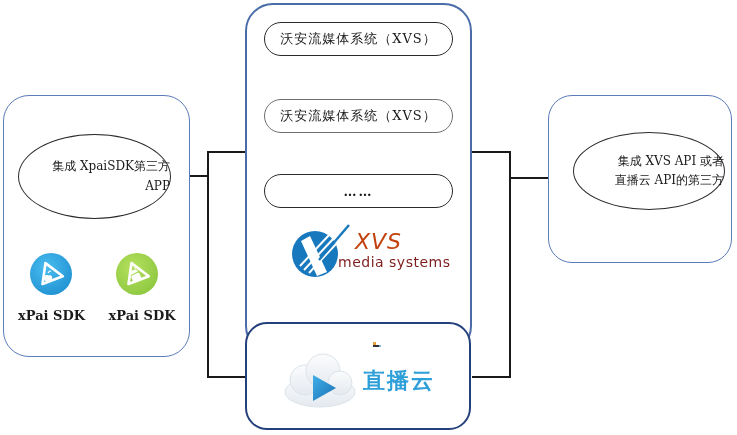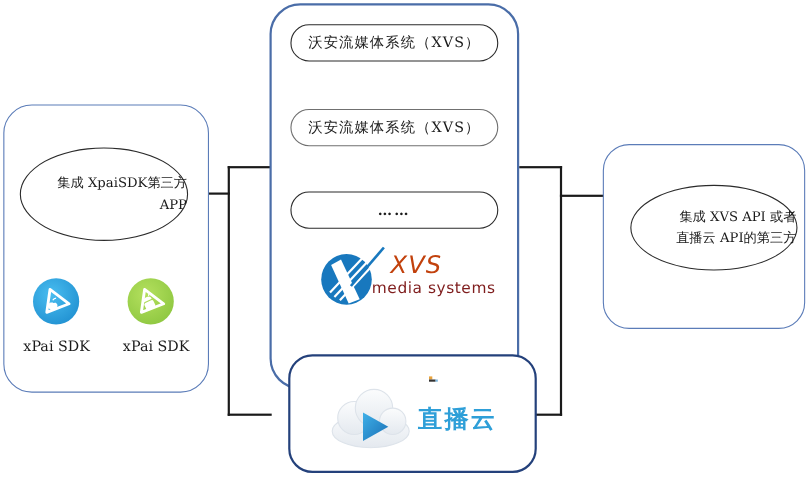--- a/index.html
+++ b/index.html
@@ -28,24 +28,24 @@
   .left-box {
     left: 3px; top: 95px; width: 187px; height: 262px;
     border: 1px solid #5b7cb8; border-radius: 26px;
   }
   .center-box {
     left: 245px; top: 3px; width: 227px; height: 351px;
     border: 2px solid #4a6da8; border-radius: 28px;
   }
   .right-box {
     left: 548px; top: 95px; width: 184px; height: 168px;
-    border: 1px solid #5b7cb8; border-radius: 24px; margin-top: 36px;
+    border: 1px solid #5b7cb8; border-radius: 24px;
   }
   .bottom-box {
-    left: 262px; top: 322px; width: 226px; height: 108px;
+    left: 245px; top: 322px; width: 226px; height: 108px;
     border: 2px solid #24417b; border-radius: 22px;
   }
   
   .ellipse {
     position: absolute; border: 1px solid #2b2b2b; border-radius: 50%;
     display: flex; flex-direction: column; justify-content: center;
     text-align: right; font-size: 12px; line-height: 1.6; background: #fff;
   }
   .left-ellipse  { left: 14px; top: 38px; width: 153px; height: 85px; }
   .right-ellipse { left: 24px; top: 36px; width: 152px; height: 78px; }
@@ -70,21 +70,21 @@
     position: absolute; left: 91px; top: 249px;
     font-family: "DejaVu Sans", "Liberation Sans", sans-serif;
     font-size: 14px; color: #7f1d1d; letter-spacing: 0.5px;
   }
   
   .sdk-icon { position: absolute; width: 44px; height: 44px; }
   .ios-icon     { left: 25px;  top: 156px; }
   .android-icon { left: 111px; top: 156px; }
   .sdk-label {
     position: absolute; top: 210px; text-align: center;
-    font-size: 13px; line-height: 1.6;
+    font-size: 13px; line-height: 1.6; font-weight: bold;
   }
   .ios-label     { left: 5px;  width: 85px; }
   .android-label { left: 93px; width: 90px; }
   .sdk-label span { display: block; }
   
   .cloud-logo { position: absolute; left: 36px; top: 26px; }
   .live-cloud-text {
     position: absolute; left: 116px; top: 42px;
     font-family: "DejaVu Sans", "Liberation Sans", sans-serif;
     font-size: 22px; font-weight: 600; color: #2e9fd8; letter-spacing: 2px;

